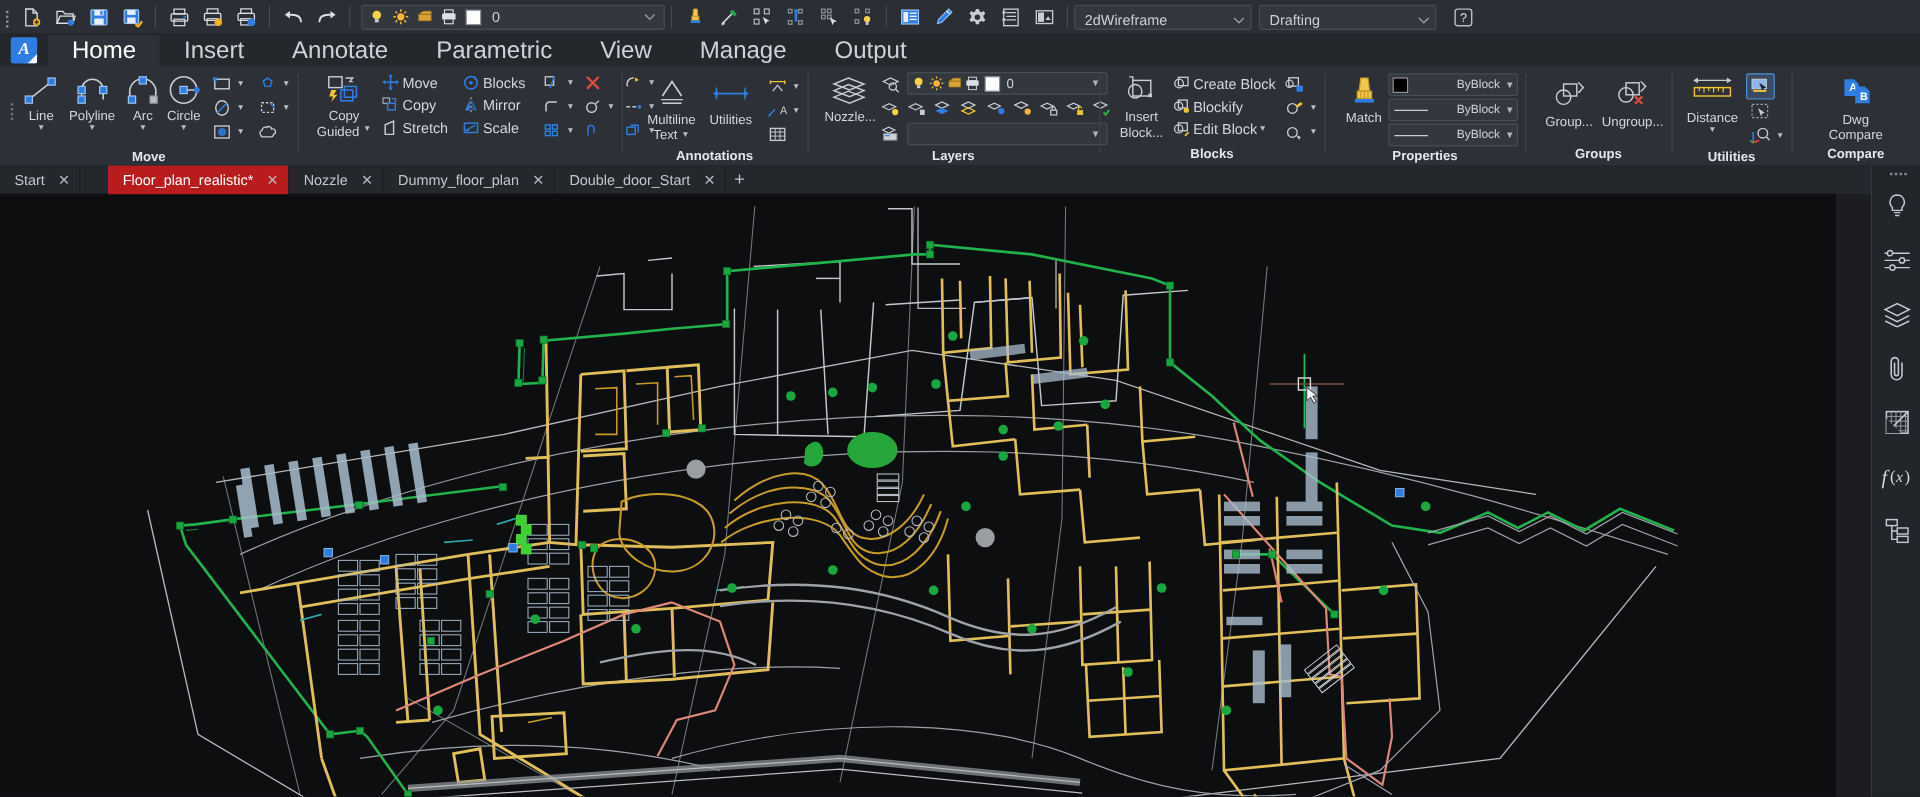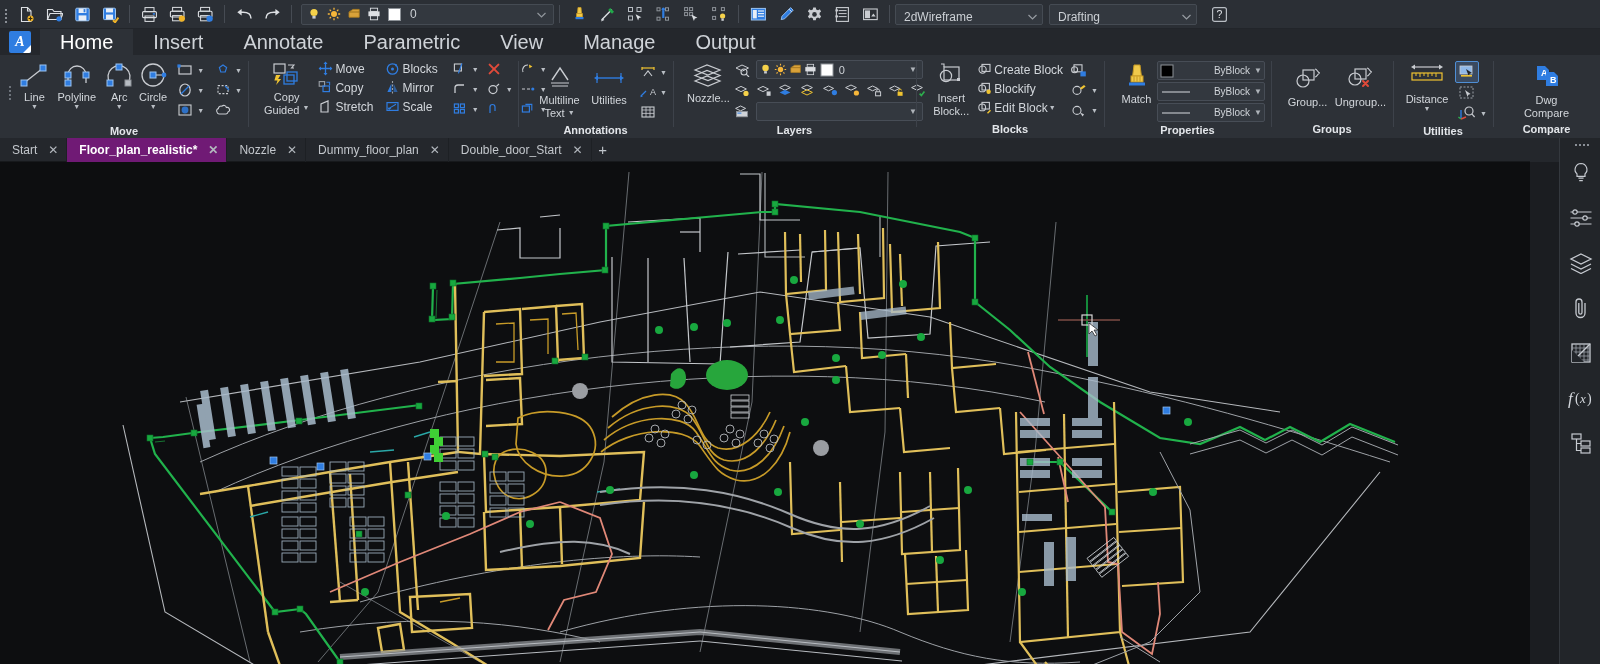--- a/index.html
+++ b/index.html
@@ -121,21 +121,21 @@
   .doctabs {
     position: absolute; left: 0; top: 138px; width: 1600px; height: 24px;
     background: #24272c; display: flex; align-items: center;
     border-bottom: 1px solid #17191c;
   }
   .dtab {
     height: 24px; display: flex; align-items: center; padding: 0 7px 0 12px;
     font-size: 12px; color: #c3c7cc; cursor: default;
     border-right: 1px solid #1d2024;
   }
-  .dtab.active { background: #701a75; color: #ffffff; font-weight: bold; }
+  .dtab.active { background: #b91c1c; color: #ffffff; font-weight: normal; margin-left: 23px; }
   .dtab .x { margin-left: 10px; font-size: 12px; color: #b3b8be; width: 12px; text-align:center; }
   .dtab-add { width: 22px; height:24px; display:flex; align-items:center; justify-content:center; font-size:15px; color:#bfc4ca; cursor:default;}
 
   
   .canvas {
     position: absolute; left: 0; top: 162px; width: 1530px; height: 502px;
     background: #0d0e10; overflow: hidden;
   }
   .canvas svg { display:block; }
 

